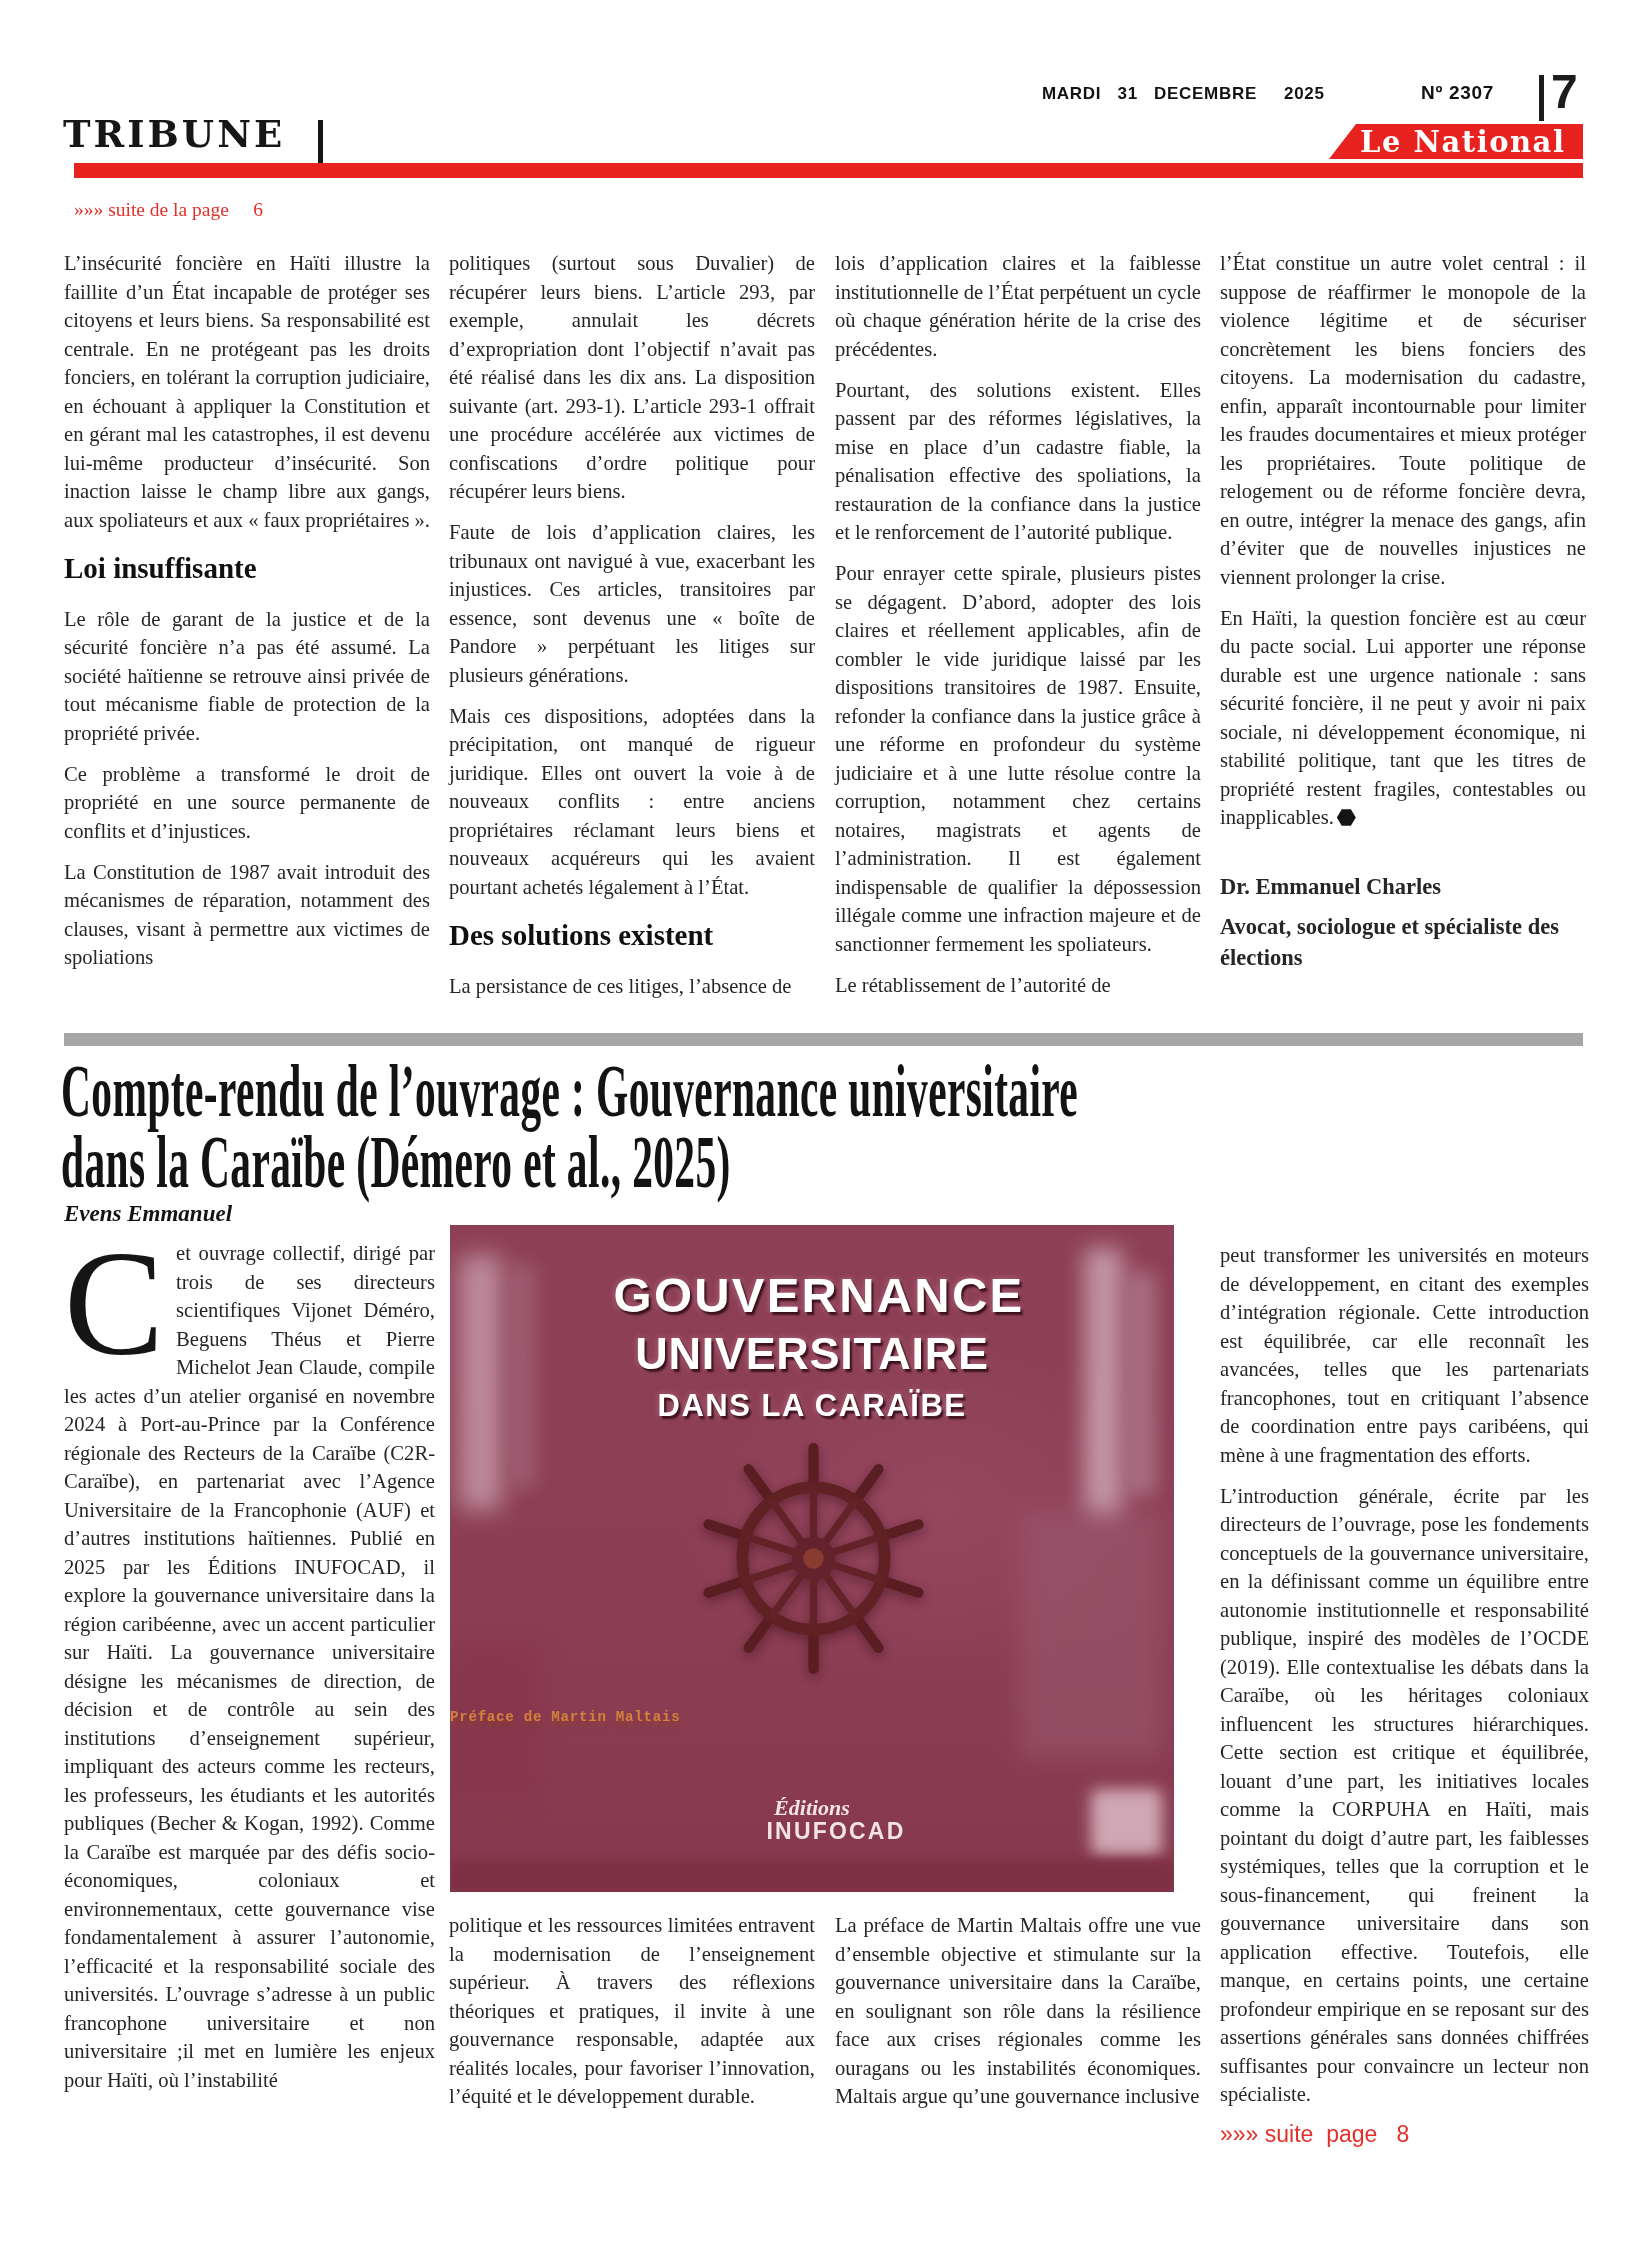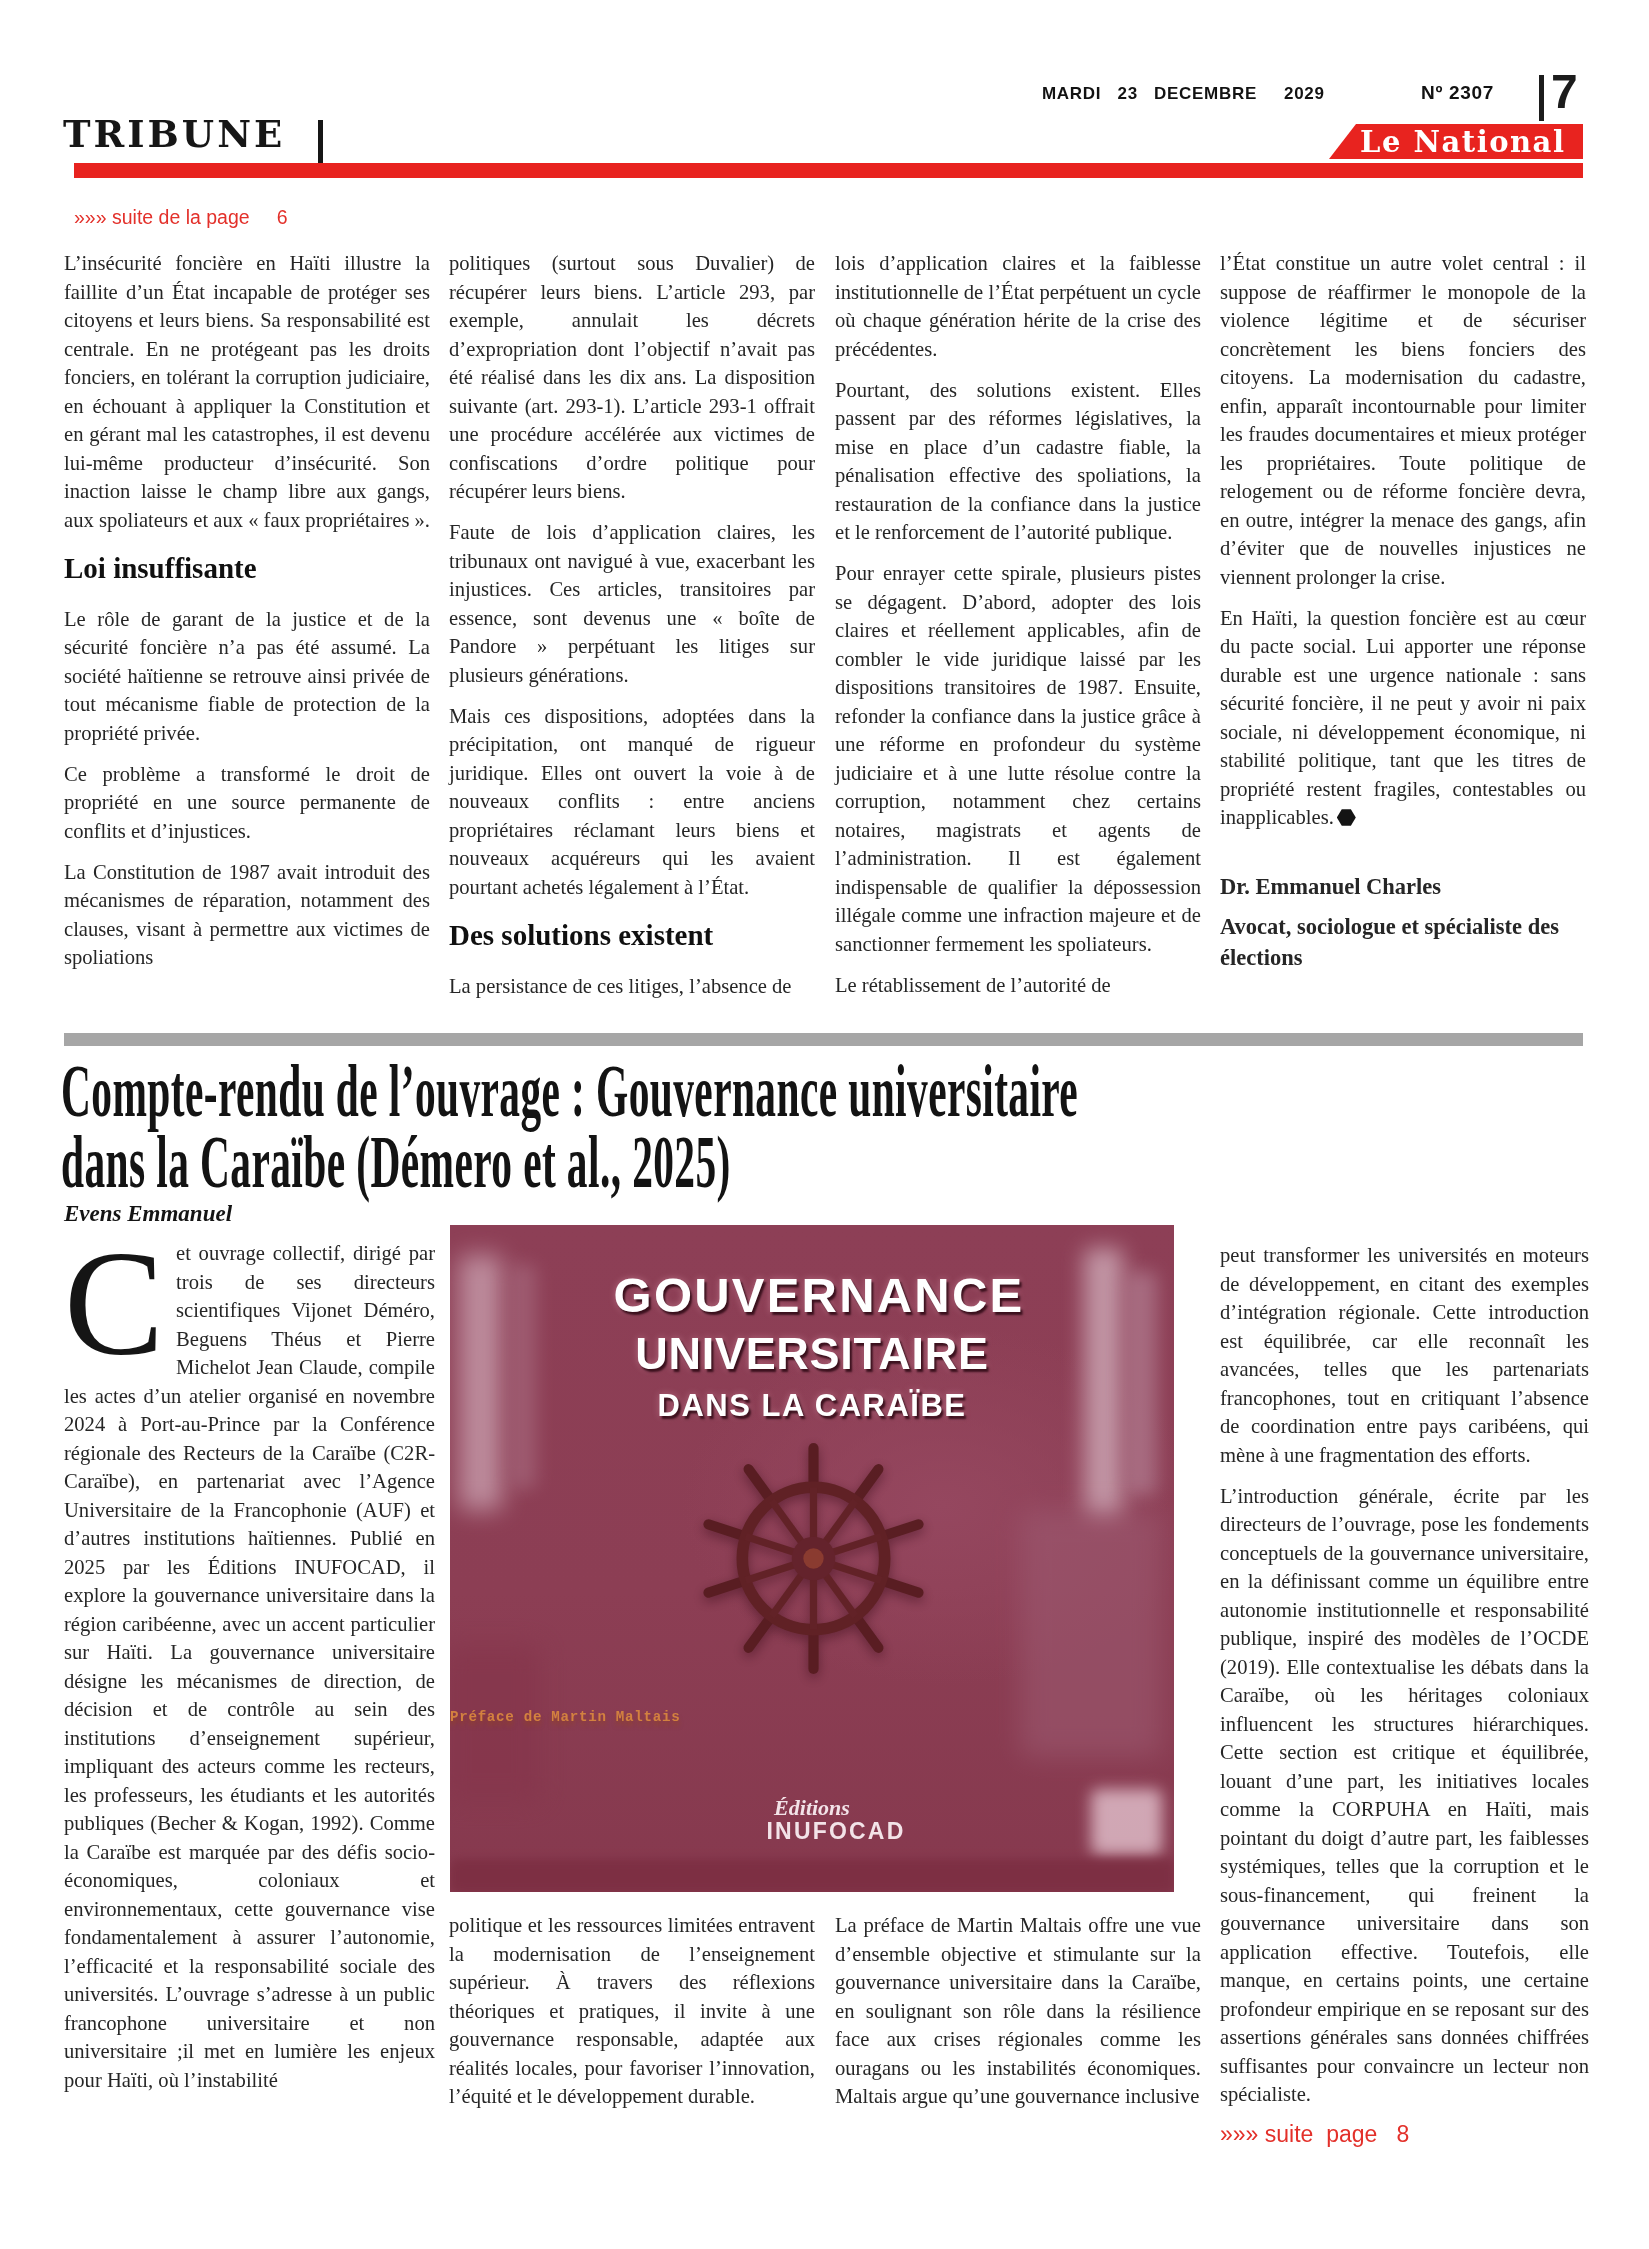--- a/index.html
+++ b/index.html
@@ -16,21 +16,21 @@
           font-weight:700;font-size:48px;color:#1c1c1c;}
   .section-title{position:absolute;left:63px;top:112px;font-family:"DejaVu Serif",serif;
                  font-weight:700;font-size:37px;letter-spacing:3px;color:#161616;}
   .section-bar{position:absolute;left:318px;top:120px;width:4.5px;height:49px;background:#161616;}
   .red-band{position:absolute;left:74px;top:163px;width:1509px;height:15px;background:#e8231f;}
   .brand-box{position:absolute;left:1329px;top:124px;width:254px;height:35px;background:#e8231f;
              clip-path:polygon(27px 0,100% 0,100% 100%,0 100%);
              display:flex;align-items:center;justify-content:center;}
   .brand-box span{font-family:"DejaVu Serif",serif;font-weight:700;font-size:29px;color:#fff;
                   letter-spacing:1.5px;padding-left:13.5px;}
-  .suite-top{position:absolute;left:74px;top:206px;font-family:Liberation Sans, sans-serif;
+  .suite-top{position:absolute;left:74px;top:199px;font-family:Liberation Serif, serif;
              font-size:19.5px;color:#e3302a;white-space:pre;}
 
   
   .a1col{position:absolute;top:249px;width:366px;}
   .c1{left:64px;} .c2{left:449px;} .c3{left:835px;} .c4{left:1220px;}
   .para{font-size:20.6px;line-height:28.5px;text-align:justify;margin:0 0 12.7px;color:#262626;}
   .colhead{font-weight:700;font-size:29px;line-height:33px;margin:18px 0 19.5px;color:#101010;}
   .sig{font-weight:700;font-size:22.5px;line-height:31px;margin:39px 0 0;text-align:left;}
   .sig2{font-weight:700;font-size:22.5px;line-height:31px;margin:9px 0 0;text-align:left;}
   .endmark{display:inline-block;width:19px;height:16.5px;background:#141414;margin-left:3px;
@@ -81,21 +81,21 @@
           filter:blur(0.3px);}
   .cv-pub .ed{font-style:italic;font-weight:700;font-size:22px;font-family:"Liberation Serif",serif;}
   .cv-pub .inu{font-family:"Liberation Sans",sans-serif;font-weight:700;font-size:23px;
                letter-spacing:2.2px;margin-top:-3px;padding-left:48px;}
 </style>
 </head>
 <body>
 
 <div class="page">
 
-  <div class="date-line">MARDI   23   DECEMBRE     2029</div>
+  <div class="date-line">MARDI   31   DECEMBRE     2025</div>
   <div class="issue-no">Nº 2307</div>
   <div class="pg-bar"></div>
   <div class="pg-num">7</div>
   <div class="section-title">TRIBUNE</div>
   <div class="section-bar"></div>
   <div class="red-band"></div>
   <div class="brand-box">
     <span>Le National</span>
   </div>
   <div class="suite-top">»»» suite de la page     6</div>

